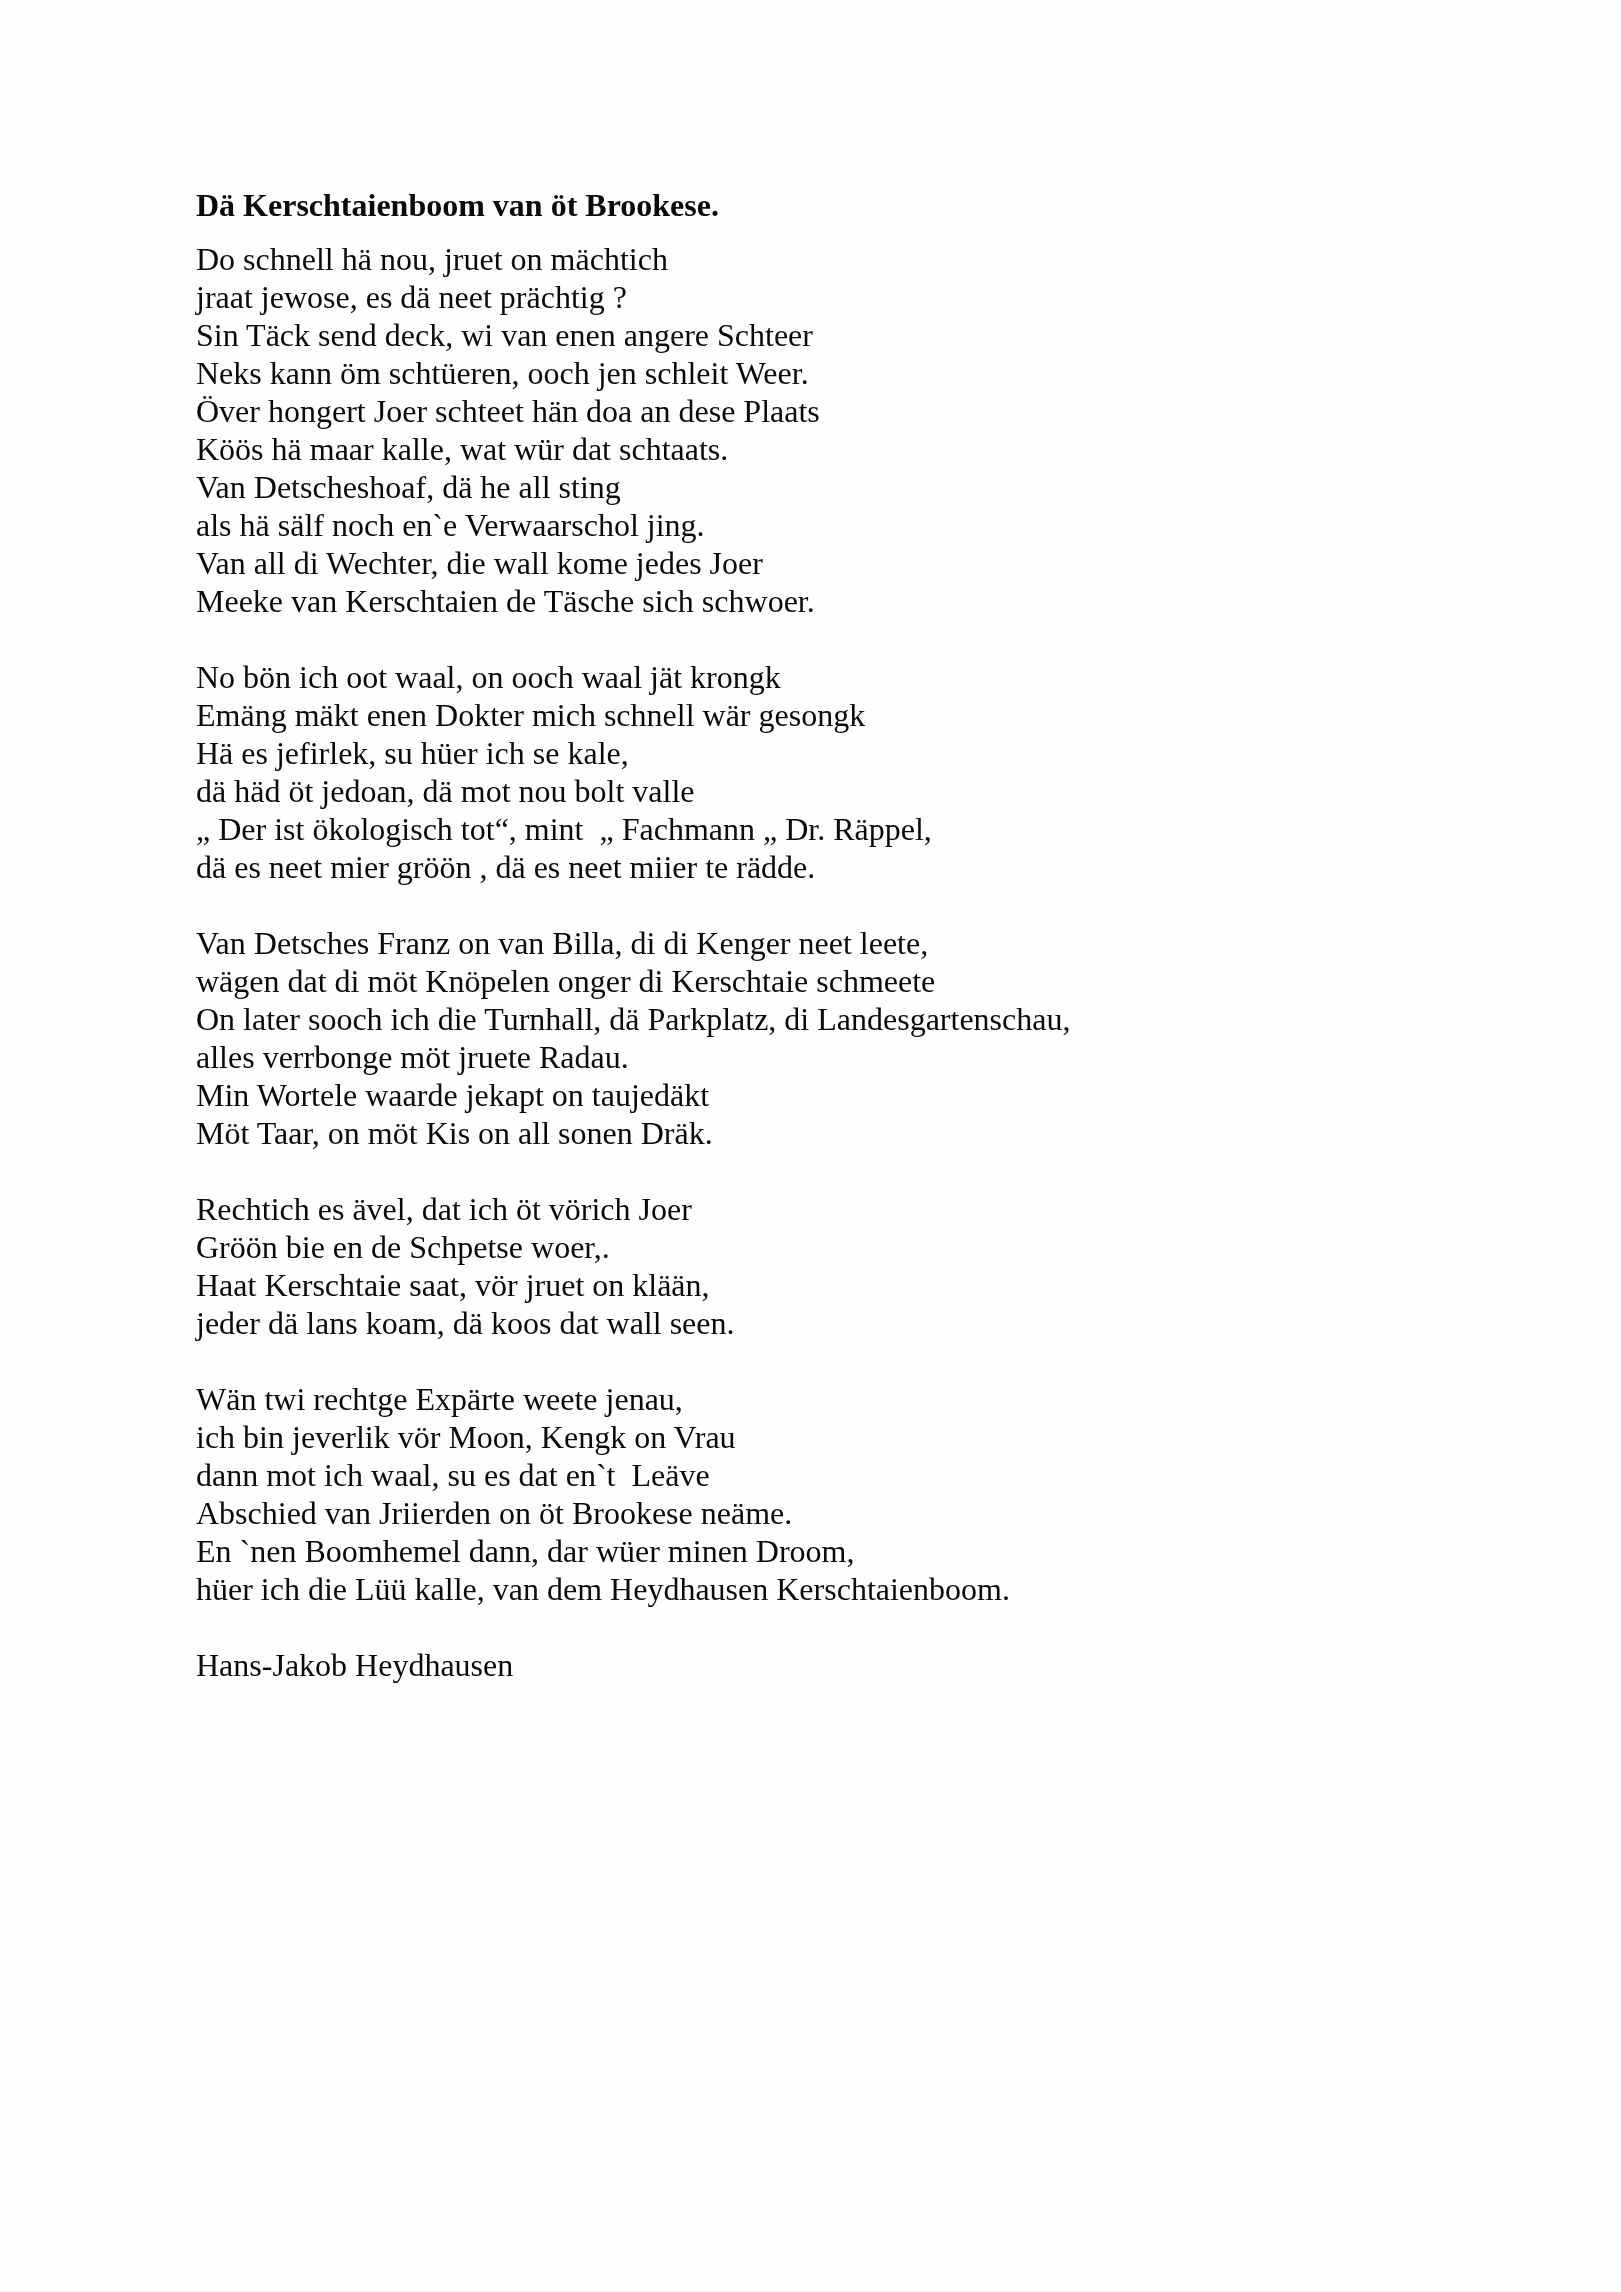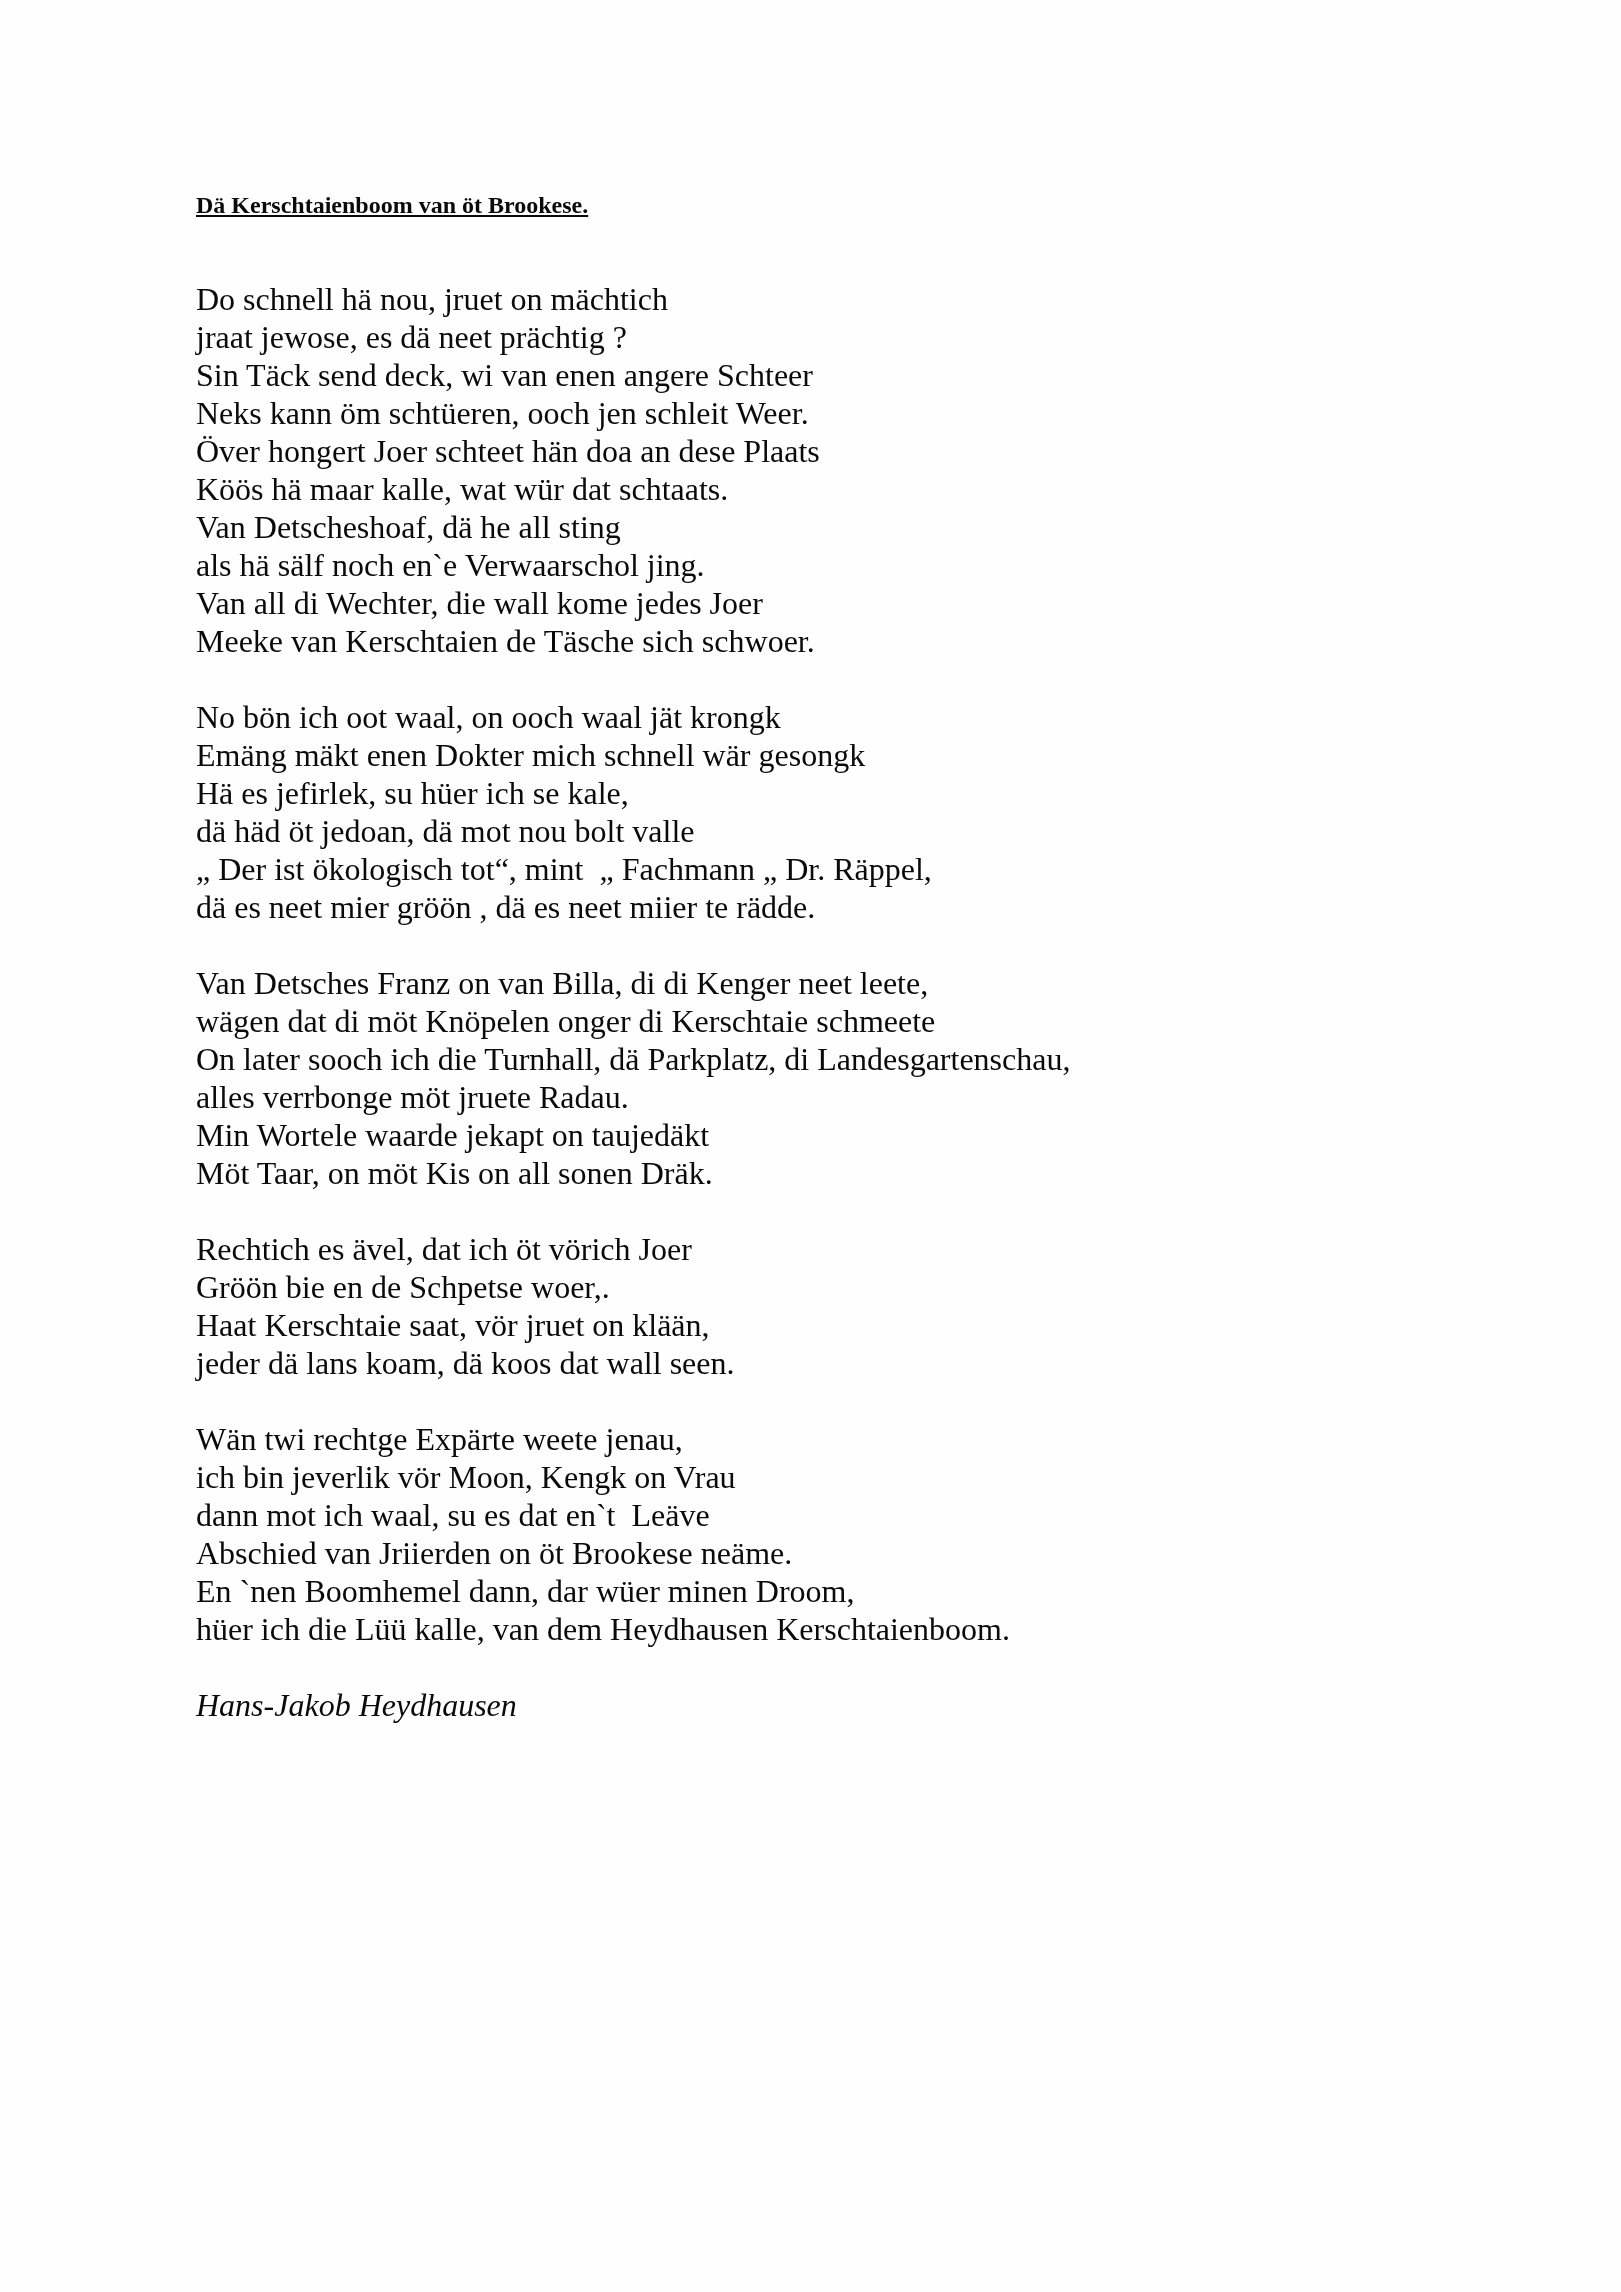--- a/index.html
+++ b/index.html
@@ -16,40 +16,38 @@
     font-family: "Liberation Serif", "DejaVu Serif", serif;
     color: #0a0a0a;
   }
   .text-block {
     position: absolute;
     left: 196px;
     top: 186px;
     width: 1235px;
   }
   .poem-title {
-    font-size: 24px;
+    font-size: 32px;
     line-height: 38px;
     font-weight: bold;
-    margin: 0 0 56px 0;
+    margin: 0 0 16px 0;
     white-space: pre-wrap;
-    text-decoration: underline;
   }
   .stanza {
     margin: 0 0 38px 0;
     padding: 0;
   }
   .line {
     font-size: 32px;
     line-height: 38px;
     white-space: pre-wrap;
   }
   .signature {
     font-size: 32px;
     line-height: 38px;
-    font-style: italic;
     margin: 0;
     white-space: pre-wrap;
   }
 </style>
 </head>
 <body>
 
 <div class="page">
   <div class="text-block">
 

